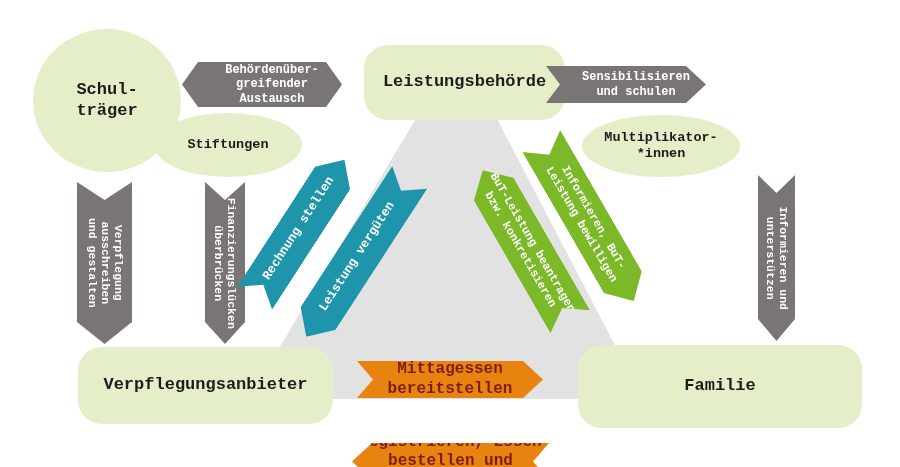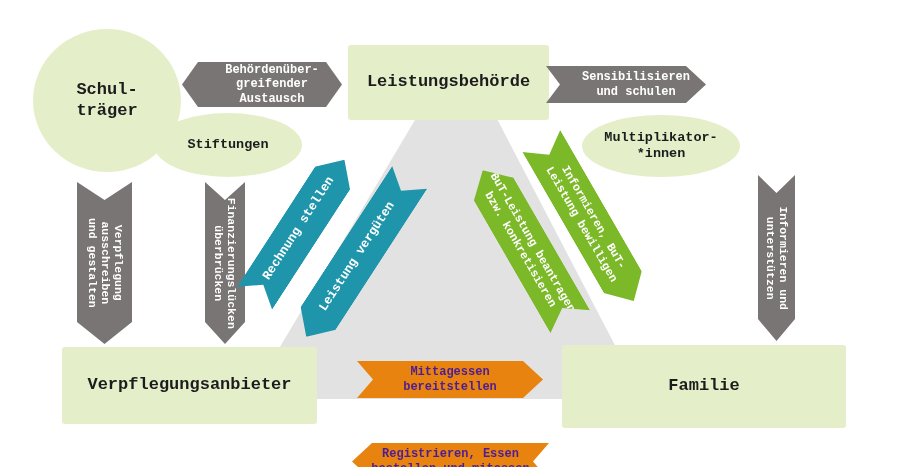--- a/index.html
+++ b/index.html
@@ -12,21 +12,21 @@
 
   
   #triangle{
     position:absolute;left:249px;top:46px;width:394px;height:353px;
     background:var(--light-gray,#e3e2e2);
     clip-path:polygon(53.3% 0,0 100%,100% 100%);z-index:1;
   }
 
   
   .node{position:absolute;background:var(--light-green,#e4efca);z-index:2;}
-  .round{border-radius:3px;}
+  .round{border-radius:24px;margin-left:16px;}
   .circle{border-radius:50%;}
   #schultraeger{left:33px;top:29px;width:148px;height:143px;}
   #leistungsbehoerde{left:348px;top:45px;width:201px;height:75px;}
   #schule{left:708px;top:27px;width:147px;height:146px;}
   #stiftungen{left:154px;top:113px;width:148px;height:64px;}
   #multiplikatorinnen{left:582px;top:115px;width:158px;height:62px;}
   #verpflegungsanbieter{left:62px;top:347px;width:255px;height:77px;}
   #familie{left:562px;top:345px;width:284px;height:83px;}
   .big-label{font-size:17px;}
   .small-label{font-size:13.5px;}
@@ -63,21 +63,21 @@
   .green{background:var(--green,#7cb928);}
   .blue .lbl{font-size:12.5px;}
   .green .lbl{font-size:11.5px;line-height:1.2;}
   #rechnung-stellen{left:217px;top:208px;width:165px;height:42px;transform:rotate(-57deg);}
   #leistung-verguten{left:263px;top:236px;width:190px;height:42px;transform:rotate(-57deg);}
   #but-beantragen{left:439px;top:223px;width:175px;height:46px;transform:rotate(60deg);}
   #but-bewilligen{left:495px;top:199px;width:185px;height:44px;transform:rotate(60deg);}
 
   
   .oarrow{position:absolute;background:var(--orange,#e8830f);z-index:4;display:flex;align-items:center;justify-content:center;}
-  .oarrow .lbl{color:#4c1d95;font-size:12px;line-height:1.2;}
+  .oarrow .lbl{color:#7f1d1d;font-size:16px;line-height:1.2;}
   #mittagessen{
     left:357px;top:361px;width:186px;height:37px;
     clip-path:polygon(0 0,calc(100% - 20px) 0,100% 50%,calc(100% - 20px) 100%,0 100%,16px 50%);
   }
   #registrieren{
     left:352px;top:404px;width:197px;height:37px;
     clip-path:polygon(20px 0,100% 0,calc(100% - 16px) 50%,100% 100%,20px 100%,0 50%);
     margin-top:39px;
   }
 </style>

